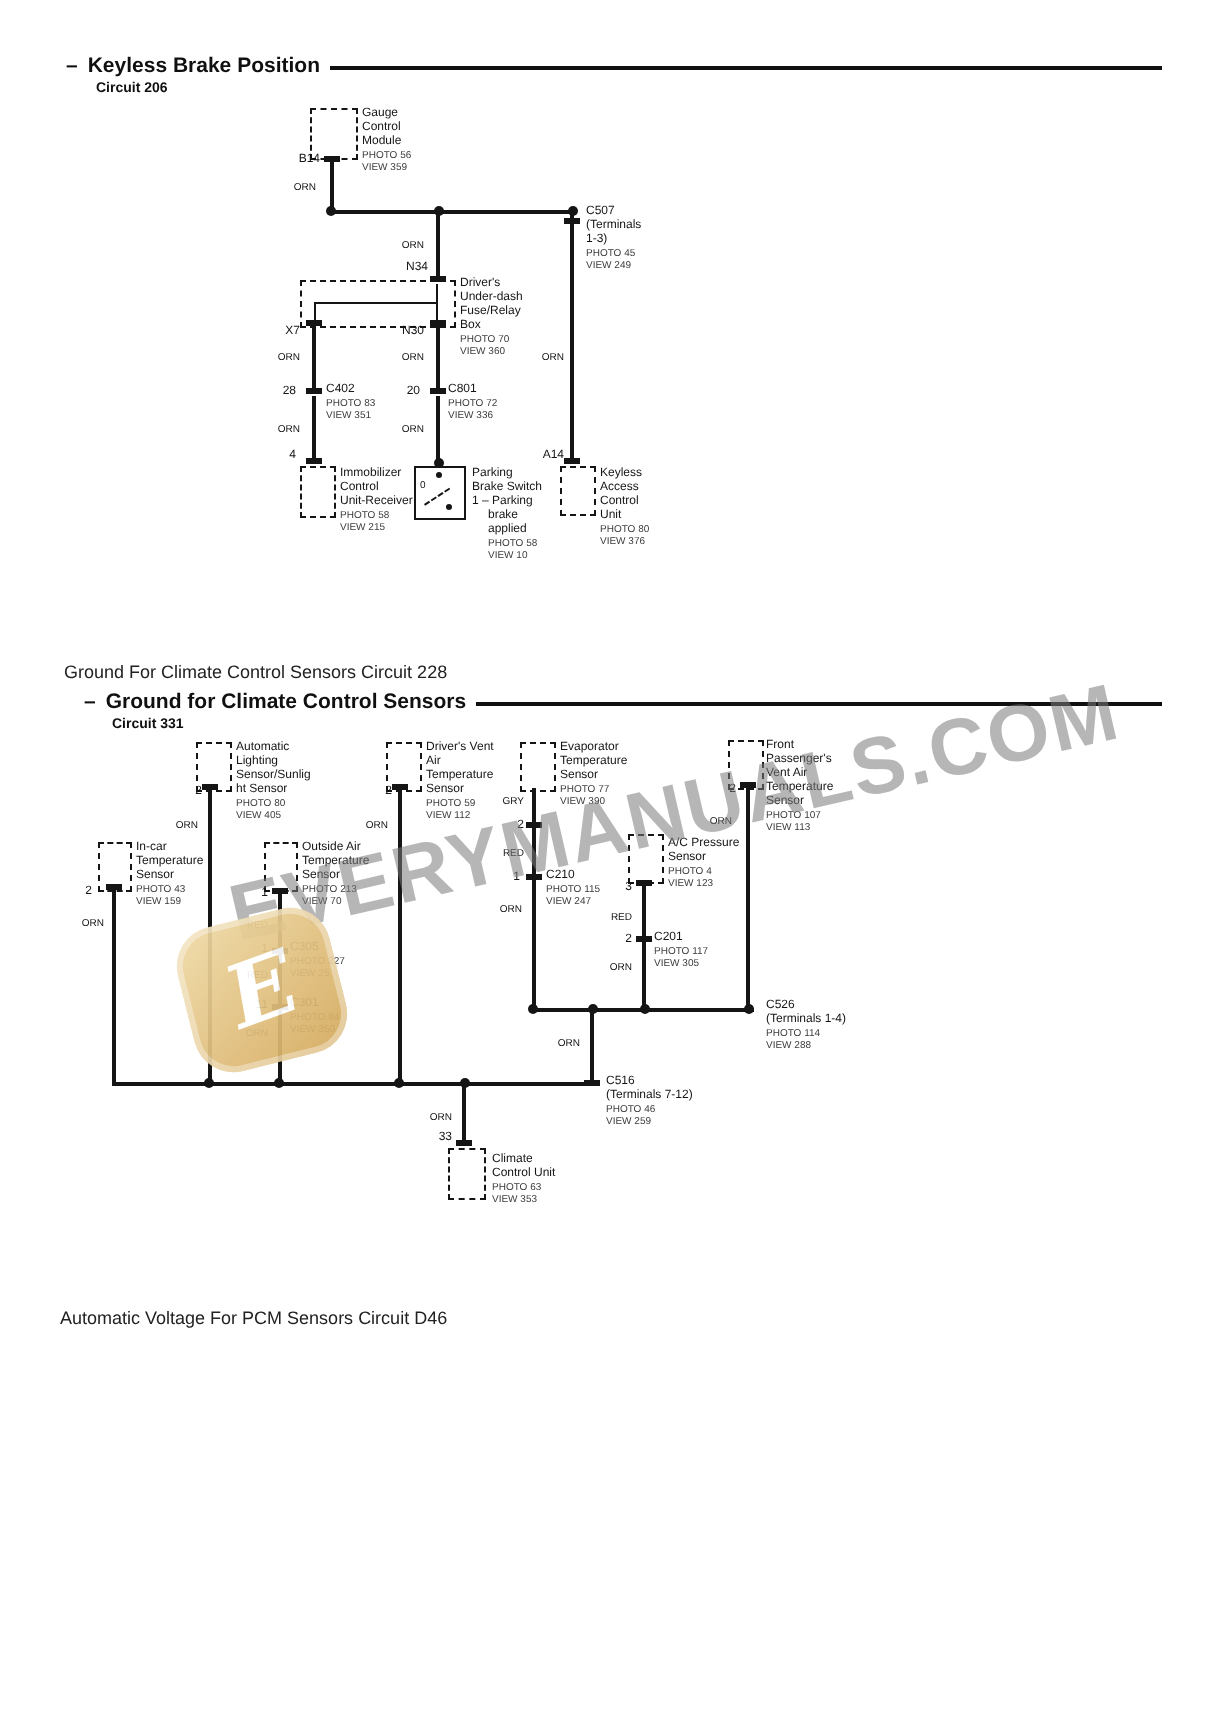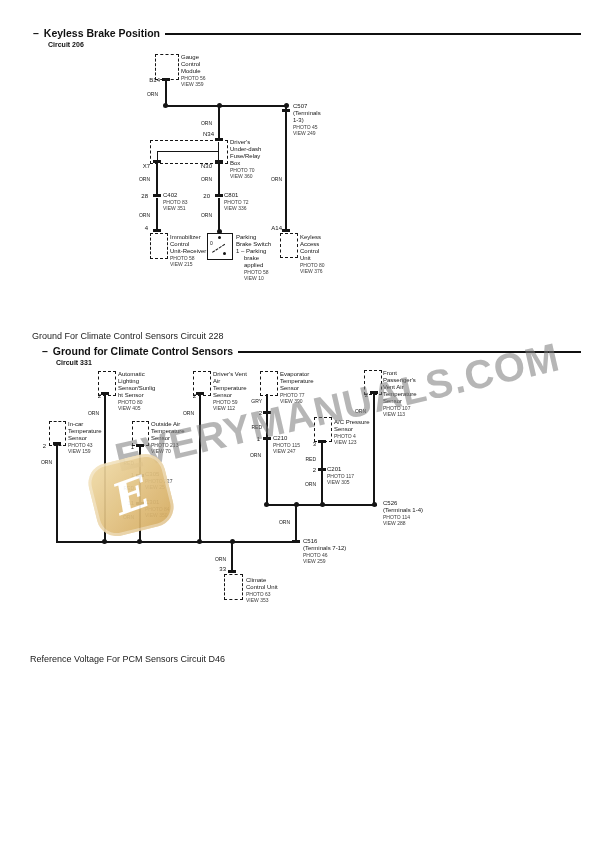--- a/index.html
+++ b/index.html
@@ -330,20 +330,20 @@
   <div class="pin" style="left:212px;top:566px;width:14px">33</div>
   <div class="tick" style="left:228px;top:570px"></div>
   <div class="dbox" style="left:224px;top:574px;width:17px;height:24px"></div>
   <div class="lbl" style="left:246px;top:577px">
     <span class="ln">Climate</span>
     <span class="ln">Control Unit</span>
     <span class="fine">PHOTO 63</span>
     <span class="fine">VIEW 353</span>
   </div>
 
-  <div class="txt" style="left:30px;top:654px">Reference Voltage For PCM Sensors Circuit D46</div>
+  <div class="txt" style="left:30px;top:654px">Automatic Voltage For PCM Sensors Circuit D46</div>
 
   <div class="wm-text">EVERYMANUALS.COM</div>
   <div class="wm-logo">
     <span>E</span>
   </div>
 
 </div>
 
 </body></html>

